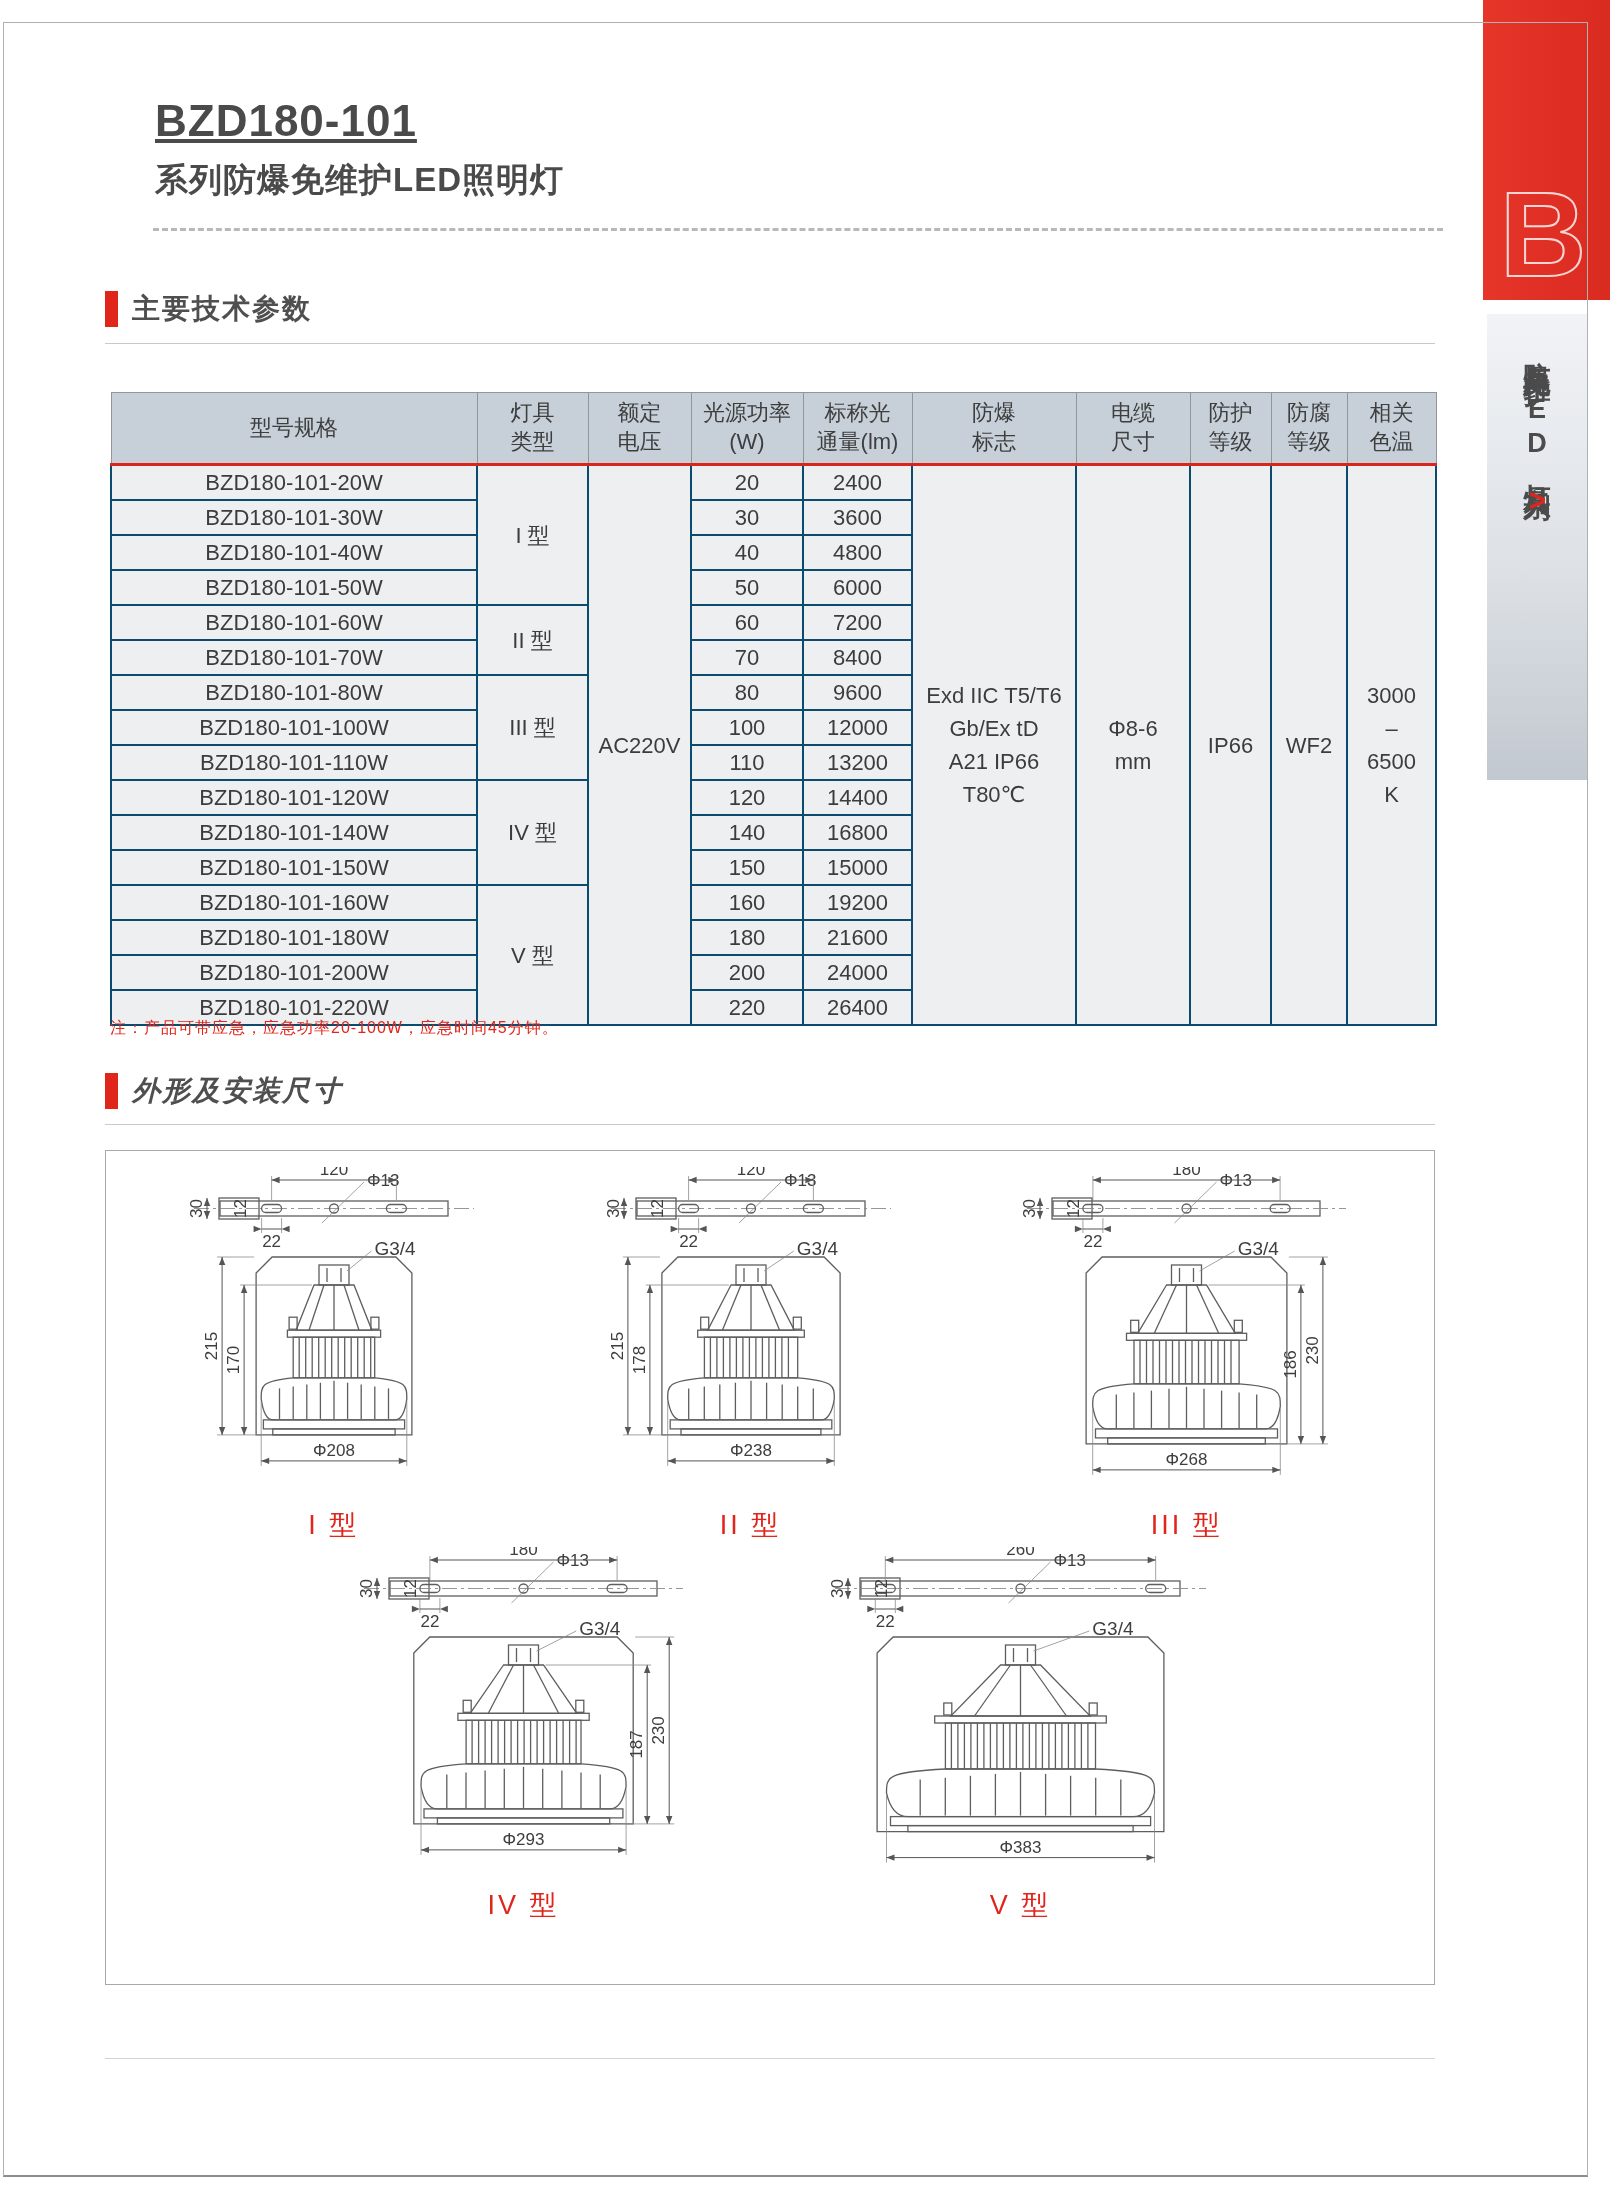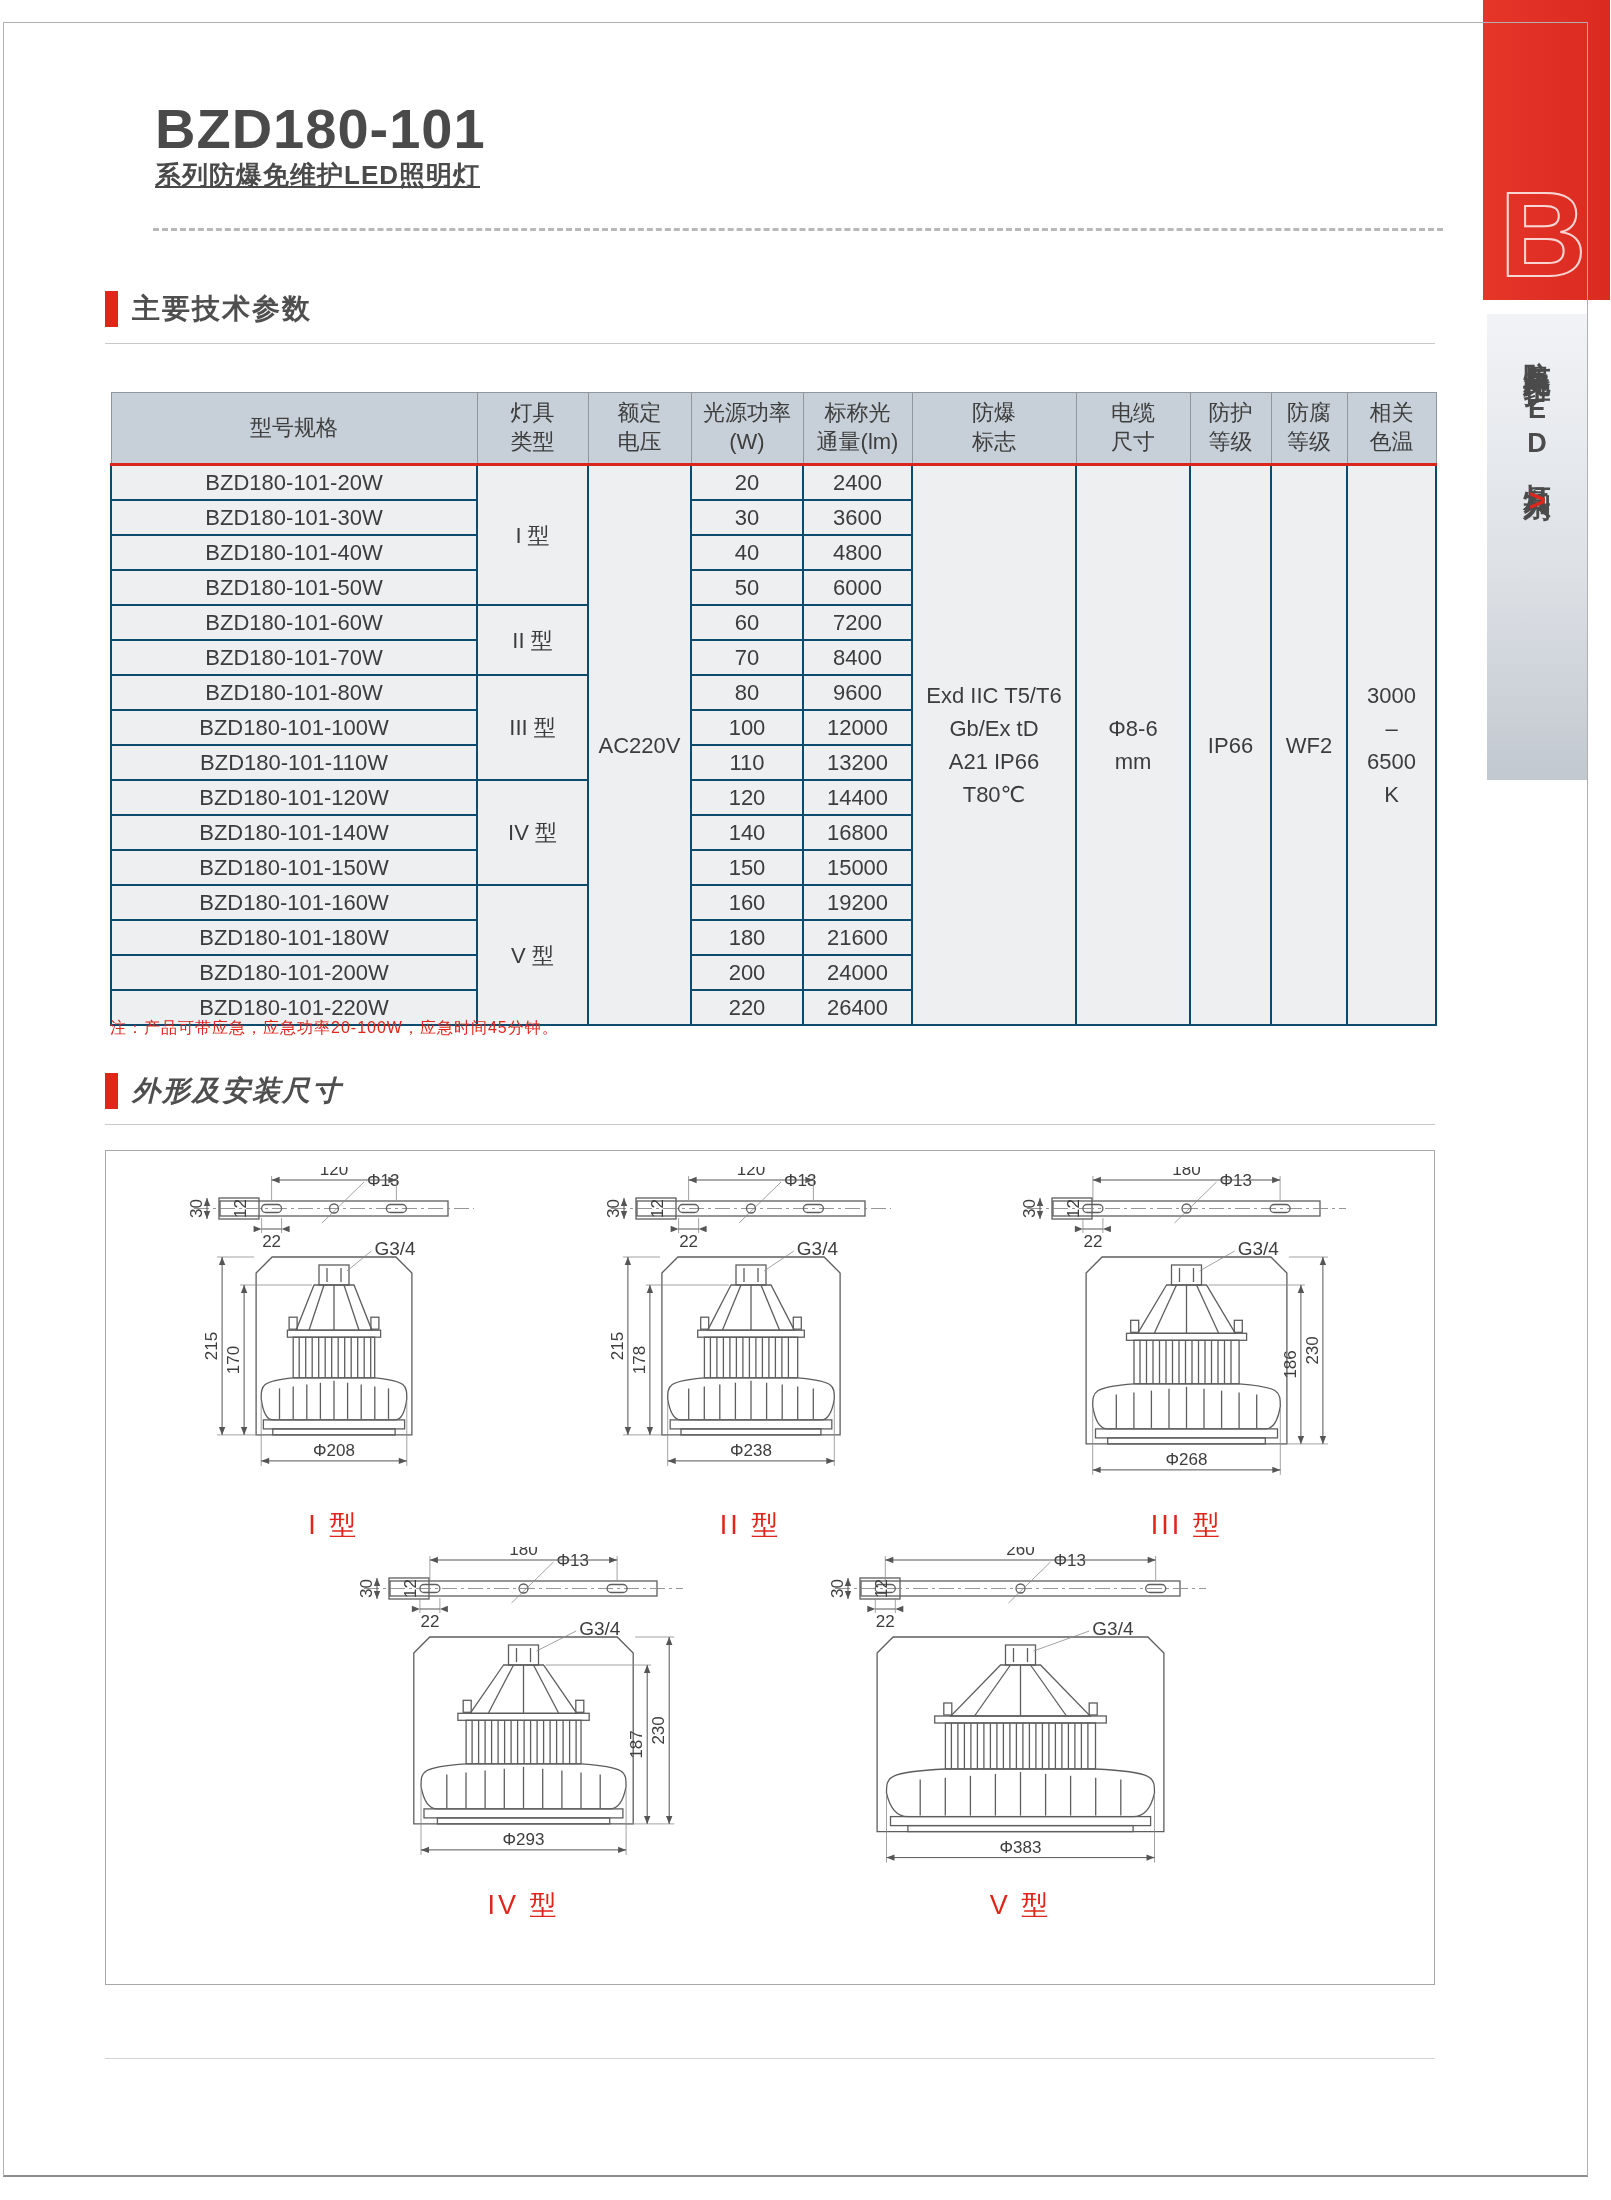--- a/index.html
+++ b/index.html
@@ -8,22 +8,22 @@
     border:1px solid #b0b0b0;border-bottom:2px solid #8d8d8d;z-index:40;pointer-events:none;}
   .red-tab{position:absolute;left:1483px;top:0;width:127px;height:300px;
     background:linear-gradient(90deg,#e63529 0%,#da2b21 100%);z-index:10;}
   .tab-letter-svg{position:absolute;bottom:2px;left:0;}
   .gray-tab{position:absolute;left:1487px;top:314px;width:100px;height:466px;
     background:linear-gradient(180deg,#f1f3f6 0%,#dde1e6 55%,#c2c8cf 100%);
     z-index:10;display:flex;flex-direction:column;align-items:center;}
   .vtext{writing-mode:vertical-rl;text-orientation:upright;font-size:27px;font-weight:600;
     color:#4b4b4b;letter-spacing:4px;margin-top:26px;}
   .varrow{color:#e0251b;font-size:32px;font-weight:700;margin-top:4px;transform:scaleX(.9);}
-  .title{position:absolute;left:155px;top:96px;font-size:56px;font-weight:700;color:#4a4a4a;letter-spacing:1px;}
-  .subtitle{position:absolute;left:155px;top:158px;font-size:26px;font-weight:700;color:#4a4a4a;letter-spacing:1px;text-decoration:underline;}
+  .title{position:absolute;left:155px;top:96px;font-size:44px;font-weight:700;color:#4a4a4a;letter-spacing:1px;text-decoration:underline;}
+  .subtitle{position:absolute;left:155px;top:158px;font-size:33px;font-weight:700;color:#4a4a4a;letter-spacing:1px;}
   .dashes{position:absolute;left:153px;top:228px;width:1290px;border-top:3px dashed #b9b9b9;}
   .sec-head{position:absolute;left:105px;display:flex;align-items:center;}
   #sec1{top:290px;} #sec2{top:1072px;font-style:italic;}
   .red-bar{width:13px;height:36px;background:#e0251b;margin-right:14px;flex:none;}
   .sec-title{font-size:28px;font-weight:700;color:#4f4f4f;letter-spacing:2px;text-align:right;}
   .sec-underline{position:absolute;left:105px;width:1330px;height:1px;background:#c9c9c9;}
   #ul1{top:343px;} #ul2{top:1124px;}
   table.spec{position:absolute;left:110px;top:360px;width:1325px;border-collapse:collapse;table-layout:fixed;margin-top:32px;}
   .spec th{background:#c7d0d8;border:1px solid #8f979d;border-bottom:3px solid #da251c;
     font-size:22px;font-weight:500;color:#3e3e3e;height:70px;line-height:1.3;padding:0;}

